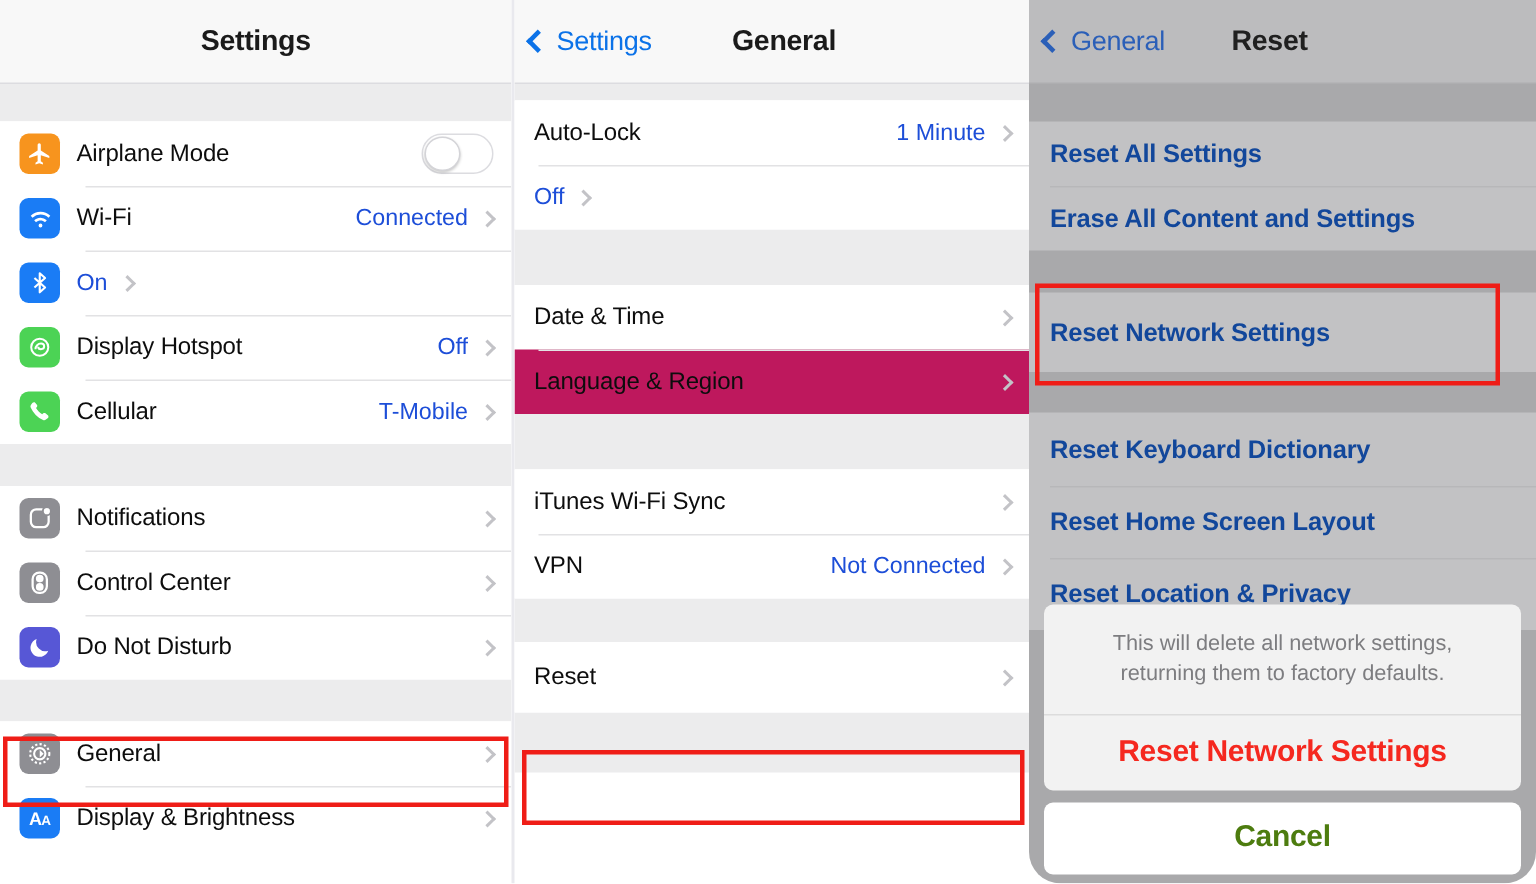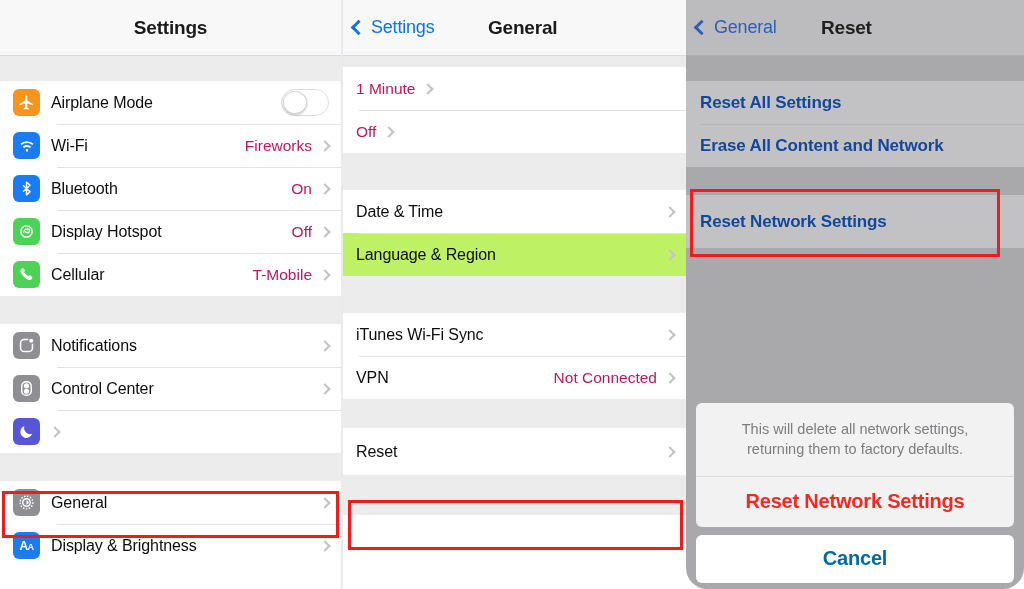--- a/index.html
+++ b/index.html
@@ -67,21 +67,21 @@
   .list { background: #ffffff; }
   .row {
     height: 43px;
     display: flex;
     align-items: center;
     padding-left: 13px;
     padding-right: 12px;
     position: relative;
     background: #ffffff;
   }
-  .row.pressed { background: #bef264; }
+  .row.pressed { background: #be185d; }
   .row + .row::before {
     content: "";
     position: absolute;
     left: 57px; right: 0; top: 0;
     height: 1px;
     background: #e2e2e4;
   }
   .list.noicon .row + .row::before { left: 16px; }
   .ico {
     width: 27px; height: 27px;
@@ -96,21 +96,21 @@
   .ico svg { display: block; }
   .label {
     font-size: 16px;
     color: #0d0d0d;
     letter-spacing: -0.1px;
     flex: 1 1 auto;
     white-space: nowrap;
   }
   .value {
     font-size: 15.5px;
-    color: #be185d;
+    color: #1d4ed8;
     margin-right: 9px;
     white-space: nowrap;
   }
   .chev {
     width: 8px; height: 8px;
     border-right: 2px solid #c3c3c7;
     border-top: 2px solid #c3c3c7;
     transform: rotate(45deg);
     flex: 0 0 auto;
   }
@@ -190,21 +190,21 @@
     color: #f5281f;
     font-size: 20px;
     font-weight: bold;
     letter-spacing: -0.2px;
   }
   .sheet-cancel {
     background: #ffffff;
     border-radius: 6px;
     text-align: center;
     padding: 12px 16px 13px;
-    color: #0369a1;
+    color: #4d7c0f;
     font-size: 20px;
     font-weight: bold;
     letter-spacing: -0.2px;
   }
 </style>
 </head>
 <body>
 
 <div class="screens">
 
@@ -229,31 +229,30 @@
           </span>
       </div>
 
       <div class="row">
         <span class="ico" style="background:#1a7cf5">
           <svg width="18" height="18" viewBox="0 0 24 24" fill="#fff">
               <path d="M12 19.5a1.7 1.7 0 1 0 0-3.4 1.7 1.7 0 0 0 0 3.4zm0-6.2c1.5 0 2.9.6 4 1.5l1.6-1.8A8.3 8.3 0 0 0 12 10.8c-2.1 0-4.1.8-5.6 2.2l1.6 1.8c1.1-.9 2.5-1.5 4-1.5zm0-5.2c2.7 0 5.2 1 7.1 2.7l1.6-1.8A13 13 0 0 0 12 5.6c-3.3 0-6.3 1.2-8.7 3.4l1.6 1.8A10.6 10.6 0 0 1 12 8.1z"></path>
             </svg>
         </span>
         <span class="label">Wi-Fi</span>
-        <span class="value">Fireworks</span>
+        <span class="value">Connected</span>
         <span class="chev"></span>
       </div>
 
       <div class="row">
         <span class="ico" style="background:#1a7cf5">
           <svg width="17" height="17" viewBox="0 0 24 24" stroke="#fff" stroke-width="2" fill="none" stroke-linejoin="round">
               <path d="M7 7.5 17 16.5 12 21V3l5 4.5L7 16.5"></path>
             </svg>
         </span>
-        <span class="label">Bluetooth</span>
         <span class="value">On</span>
         <span class="chev"></span>
       </div>
 
 
       <div class="row">
         <span class="ico" style="background:#4cd355">
           <svg width="19" height="19" viewBox="0 0 24 24" fill="none" stroke="#fff" stroke-width="1.7">
               <circle cx="12" cy="12" r="7.2"></circle>
               <path d="M8.4 13.6c0-2.6 2.1-4.7 4.7-4.7 1.6 0 2.6 1 2.6 2.3 0 1.4-1.1 2.4-2.7 2.4-1.3 0-2.3-.9-2.3-2.1"></path>
@@ -299,20 +298,21 @@
         </span>
         <span class="label">Control Center</span>
         <span class="chev"></span>
       </div>
       <div class="row">
         <span class="ico" style="background:#5757d6">
           <svg width="17" height="17" viewBox="0 0 24 24" fill="#fff">
               <path d="M20 15.3A8.6 8.6 0 0 1 9.1 4.3 8.6 8.6 0 1 0 20 15.3z"></path>
             </svg>
         </span>
+        <span class="label">Do Not Disturb</span>
         <span class="chev"></span>
       </div>
     </div>
 
     <div class="gap" style="height:28px"></div>
 
     <div class="list">
       <div class="row">
         <span class="ico" style="background:#8e8e93">
           <svg width="21" height="21" viewBox="0 0 24 24" fill="none" stroke="#fff" stroke-width="1.6">
@@ -343,20 +343,21 @@
         <span class="chev-back"></span>
         <span>Settings</span>
       </div>
       <div class="title">General</div>
     </div>
 
     <div class="gap" style="height:11px"></div>
 
     <div class="list noicon">
       <div class="row">
+        <span class="label">Auto-Lock</span>
         <span class="value">1 Minute</span>
         <span class="chev"></span>
       </div>
       <div class="row">
         <span class="value">Off</span>
         <span class="chev"></span>
       </div>
     </div>
 
     <div class="gap" style="height:37px"></div>
@@ -407,31 +408,36 @@
         <span>General</span>
       </div>
       <div class="title" style="color:#202020">Reset</div>
     </div>
 
     <div class="p3body">
       <div class="dimgap" style="height:25px"></div>
 
       <div>
         <div class="bluerow">Reset All Settings</div>
-        <div class="bluerow">Erase All Content and Network</div>
+        <div class="bluerow">Erase All Content and Settings</div>
       </div>
 
       <div class="dimgap" style="height:28px"></div>
 
       <div>
         <div class="bluerow" style="height:53px">Reset Network Settings</div>
       </div>
 
       <div class="dimgap" style="height:27px"></div>
 
+      <div>
+        <div class="bluerow" style="height:49px">Reset Keyboard Dictionary</div>
+        <div class="bluerow" style="height:48px">Reset Home Screen Layout</div>
+        <div class="bluerow" style="height:48px">Reset Location &amp; Privacy</div>
+      </div>
 
       <div class="sheet">
         <div class="sheet-card">
           <div class="sheet-msg">This will delete all network settings, returning them to factory defaults.</div>
           <div class="sheet-destructive">Reset Network Settings</div>
         </div>
         <div class="sheet-cancel">Cancel</div>
       </div>
     </div>
 

